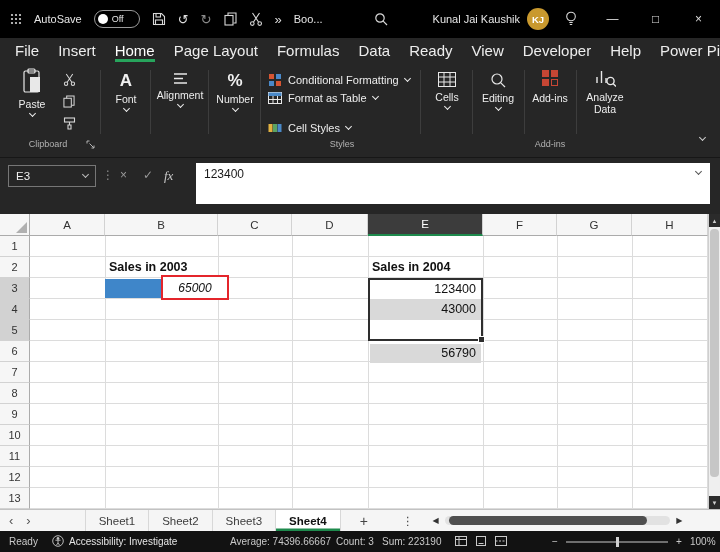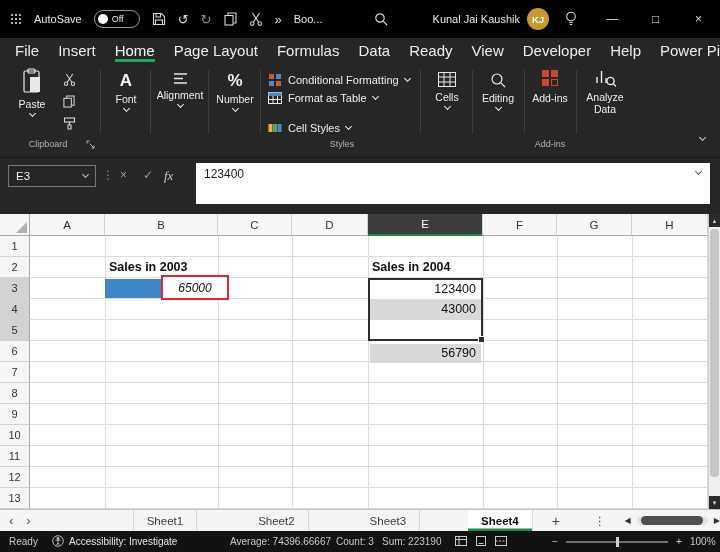--- a/index.html
+++ b/index.html
@@ -86,21 +86,21 @@
   .v-scroll{position:absolute;left:708px;top:214px;width:12px;height:295px;background:#efefef;border-left:1px solid #cfcfcf;box-sizing:border-box;}
   .v-btn{position:absolute;left:0;width:11px;height:13px;background:#2b2b2b;color:#cfcfcf;font-size:6px;
          display:flex;align-items:center;justify-content:center;}
   .v-thumb{position:absolute;left:1px;top:15px;width:9px;height:248px;background:#c6c6c6;border-radius:4px;}
 
   
   .tabbar{position:absolute;left:0;top:509px;width:720px;height:22px;background:#f5f5f5;border-top:1px solid #c2c2c2;
           box-sizing:border-box;display:flex;align-items:stretch;font-size:11.5px;color:#3c3c3c;}
   .tab-nav{display:flex;align-items:center;gap:13px;padding:0 10px 0 9px;color:#555;font-size:13px;}
   .tabs{display:flex;margin-left:44px;}
-  .tab{display:flex;align-items:center;padding:0 13px;border-right:1px solid #d8d8d8;margin-left:48px;}
+  .tab{display:flex;align-items:center;padding:0 13px;border-right:1px solid #d8d8d8;}
   .tab:first-child{border-left:1px solid #d8d8d8;}
   .tab.active{background:#fff;font-weight:bold;color:#111;box-shadow:inset 0 -2.5px 0 #1e8a4d;}
   .tab-plus{display:flex;align-items:center;padding:0 19px;font-size:14px;color:#444;}
   .tab-dots{display:flex;align-items:center;padding:0 15px;color:#444;}
   .h-scroll{display:flex;align-items:center;gap:6px;margin-left:4px;width:250px;}
   .h-arrow{font-size:8px;color:#333;}
   .h-track{flex:1;height:9px;background:#e2e2e2;border-radius:5px;position:relative;}
   .h-thumb{position:absolute;left:4px;top:0;width:88%;height:9px;background:#4f4f4f;border-radius:5px;}
 
   

